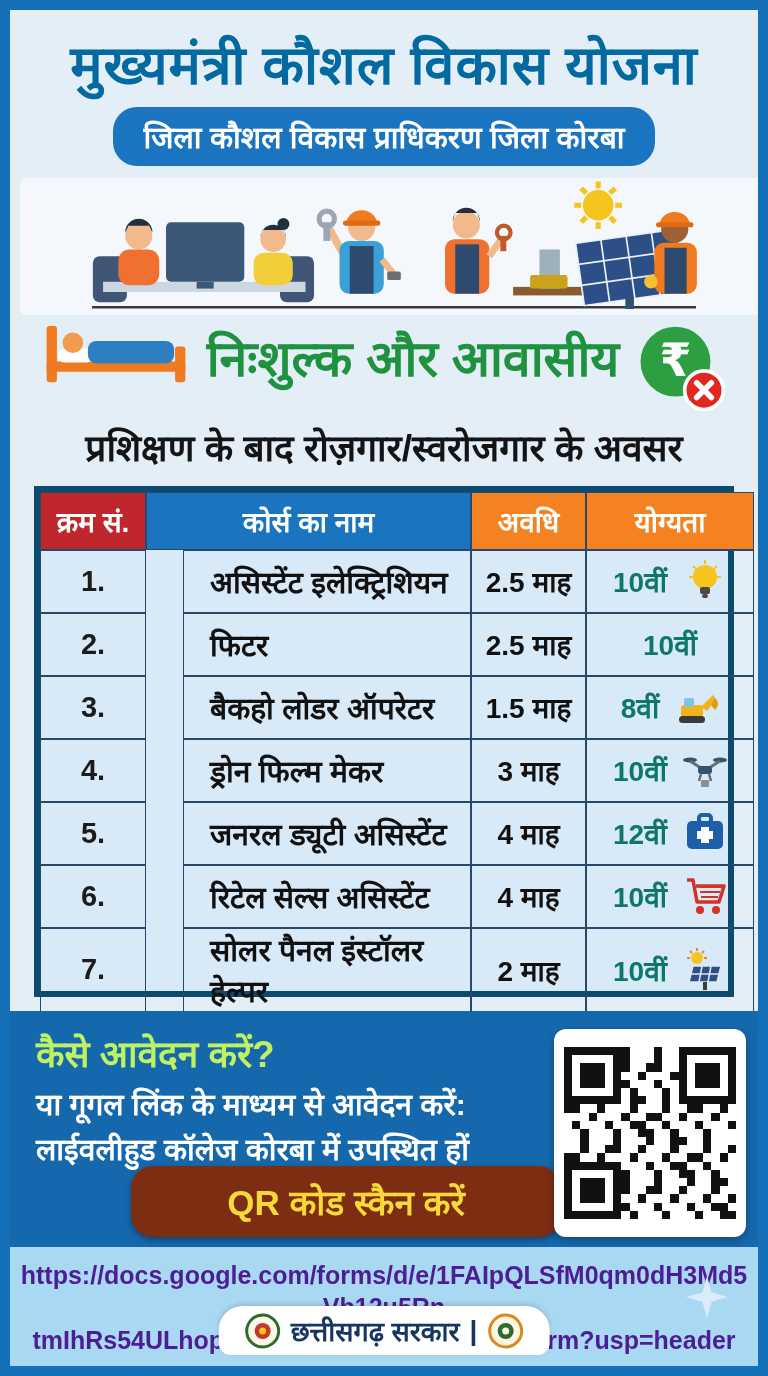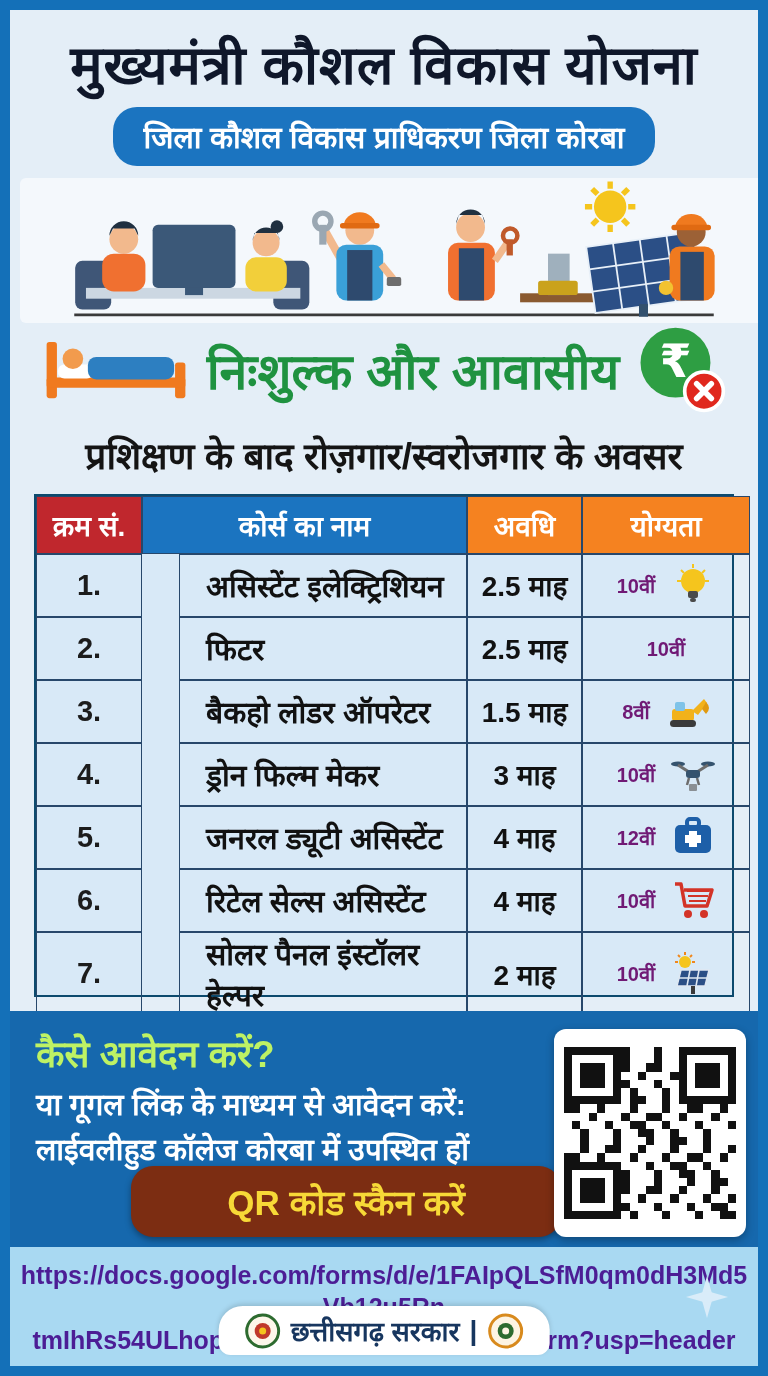--- a/index.html
+++ b/index.html
@@ -1,37 +1,37 @@
 <!DOCTYPE html>
 <html><head>
 <meta charset="utf-8">
 <style>
   html,body{margin:0;padding:0;background:#0f5fa0;}
   *{box-sizing:border-box;font-family:"Liberation Sans","DejaVu Sans",sans-serif;}
   .poster{position:relative;width:768px;height:1376px;background:#e4eef7;border:10px solid #1470b8;overflow:hidden;display:flex;flex-direction:column;}
-  .title{margin-top:26px;text-align:center;font-size:54px;font-weight:bold;color:#0f172a;letter-spacing:1px;line-height:1.1;}
+  .title{margin-top:26px;text-align:center;font-size:54px;font-weight:bold;color:#0369a1;letter-spacing:1px;line-height:1.1;}
   .subtitle-wrap{text-align:center;margin-top:12px;}
   .subtitle-box{display:inline-block;background:#1b74c0;color:#fff;font-size:30px;font-weight:bold;padding:9px 30px;border-radius:24px;}
   .illustration{margin:12px 10px 0 10px;background:#f4f8fc;border-radius:6px;}
-  .free-row{display:flex;align-items:center;justify-content:center;gap:16px;margin-top:8px;height:78px;}
+  .free-row{display:flex;align-items:flex-start;justify-content:center;gap:16px;margin-top:8px;height:78px;}
   .free-text{font-size:50px;font-weight:bold;color:#1f9240;}
   .tagline{text-align:center;font-size:37px;font-weight:bold;color:#141414;margin-top:20px;}
   
-  .course-table{margin:14px 24px 0 24px;border:2px solid #0c4a6e;}
+  .course-table{margin:14px 24px 0 24px;border:6px solid #0c4a6e;}
   .trow{display:grid;grid-template-columns:106px 325px 115px 168px;}
   .trow > div{border:1px solid #27476b;display:flex;align-items:center;justify-content:center;}
   .thead .cell{font-size:28px;font-weight:bold;color:#fff;padding:9px 4px;}
   .th-sn{background:#c0272d;}
   .th-course{background:#1b74c0;}
   .th-duration,.th-qual{background:#f58220;}
   .tbody-row{background:#d8e9f7;height:63px;}
   .cell-sn{font-size:29px;font-weight:bold;color:#1c1c1c;}
   .cell-course{justify-content:flex-start !important;padding-left:26px;font-size:30px;font-weight:bold;color:#111;margin-left:37px;}
   .cell-duration{font-size:28px;font-weight:bold;color:#111;}
-  .cell-qual{gap:16px;font-size:20px;font-weight:bold;color:#701a75;}
+  .cell-qual{gap:16px;font-size:28px;font-weight:bold;color:#0f766e;}
   .qual-icon{width:44px;height:44px;flex:0 0 auto;}
   
   .apply{position:relative;margin-top:14px;background:#1668ad;padding:16px 22px 14px 26px;height:236px;flex:0 0 auto;}
   .apply-heading{color:#bef264;font-size:37px;font-weight:bold;}
   .apply-line{color:#fff;font-size:30px;font-weight:bold;margin-top:8px;width:520px;line-height:1.25;}
   .qr-btn{position:absolute;left:121px;bottom:10px;width:430px;background:#7c2d12;border-radius:22px;text-align:center;padding:12px 0;color:#f7d937;font-size:35px;font-weight:bold;box-shadow:0 3px 6px rgba(0,0,0,.35);}
   .qr-box{position:absolute;right:12px;top:18px;width:192px;height:208px;background:#fff;border-radius:12px;padding:10px;box-shadow:0 3px 8px rgba(0,0,0,.3);}
   .qr-box svg{width:100%;height:100%;}
   
   .url-band{position:relative;background:#a9d9f2;text-align:center;padding:12px 8px 10px 8px;flex:1 1 auto;}

